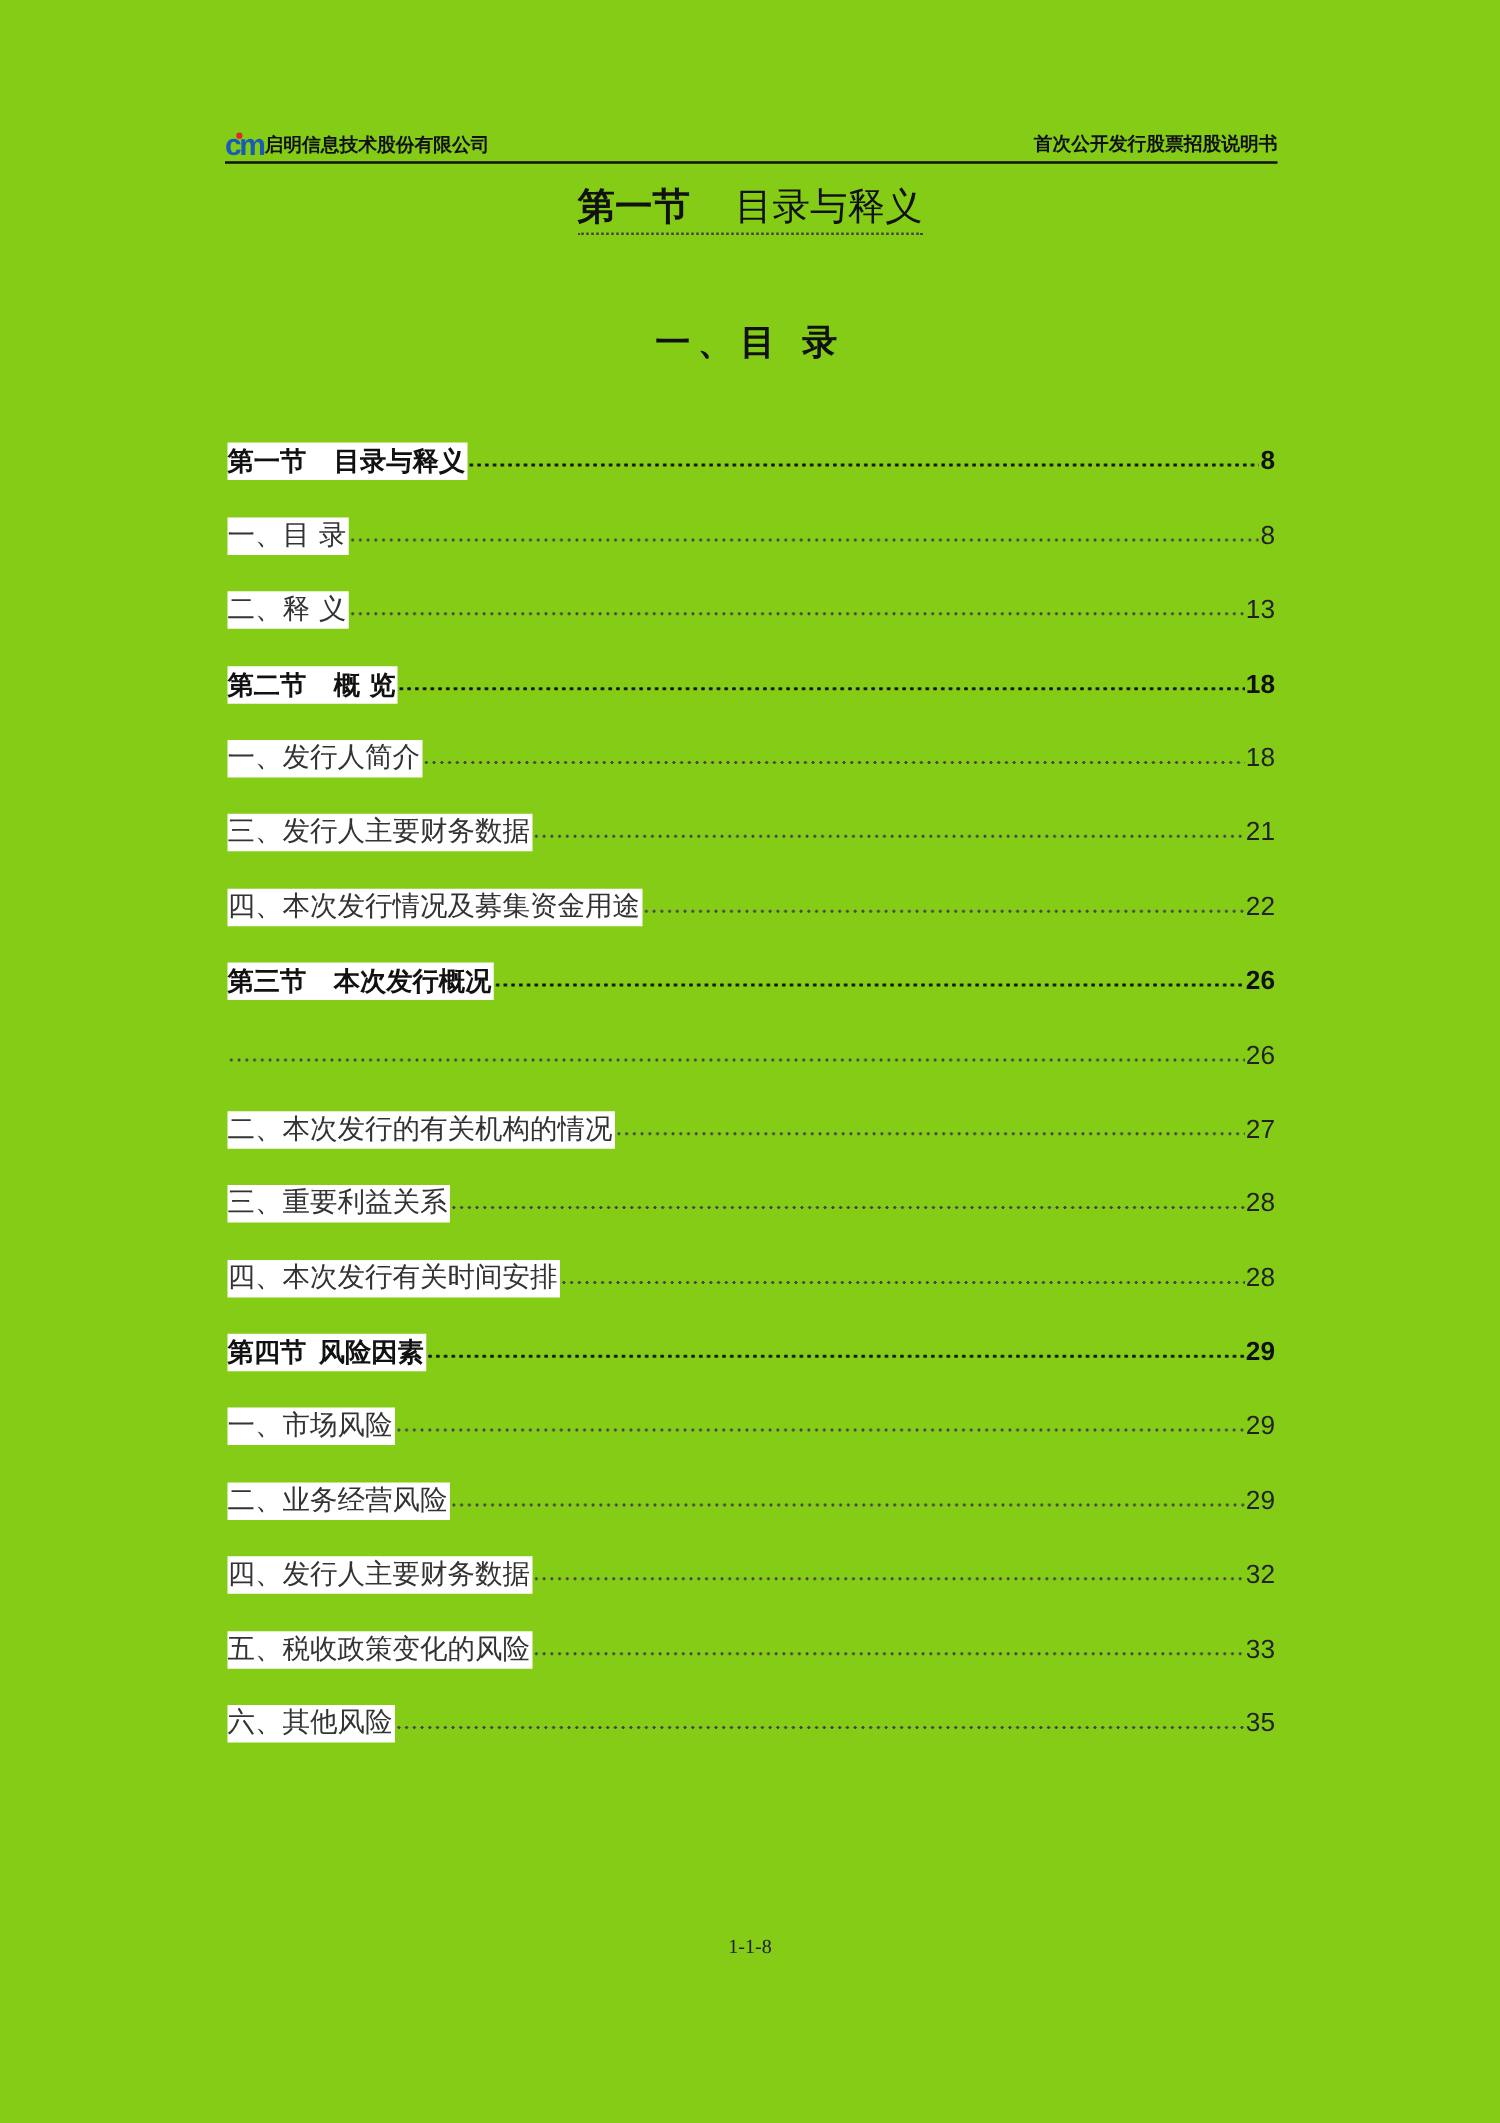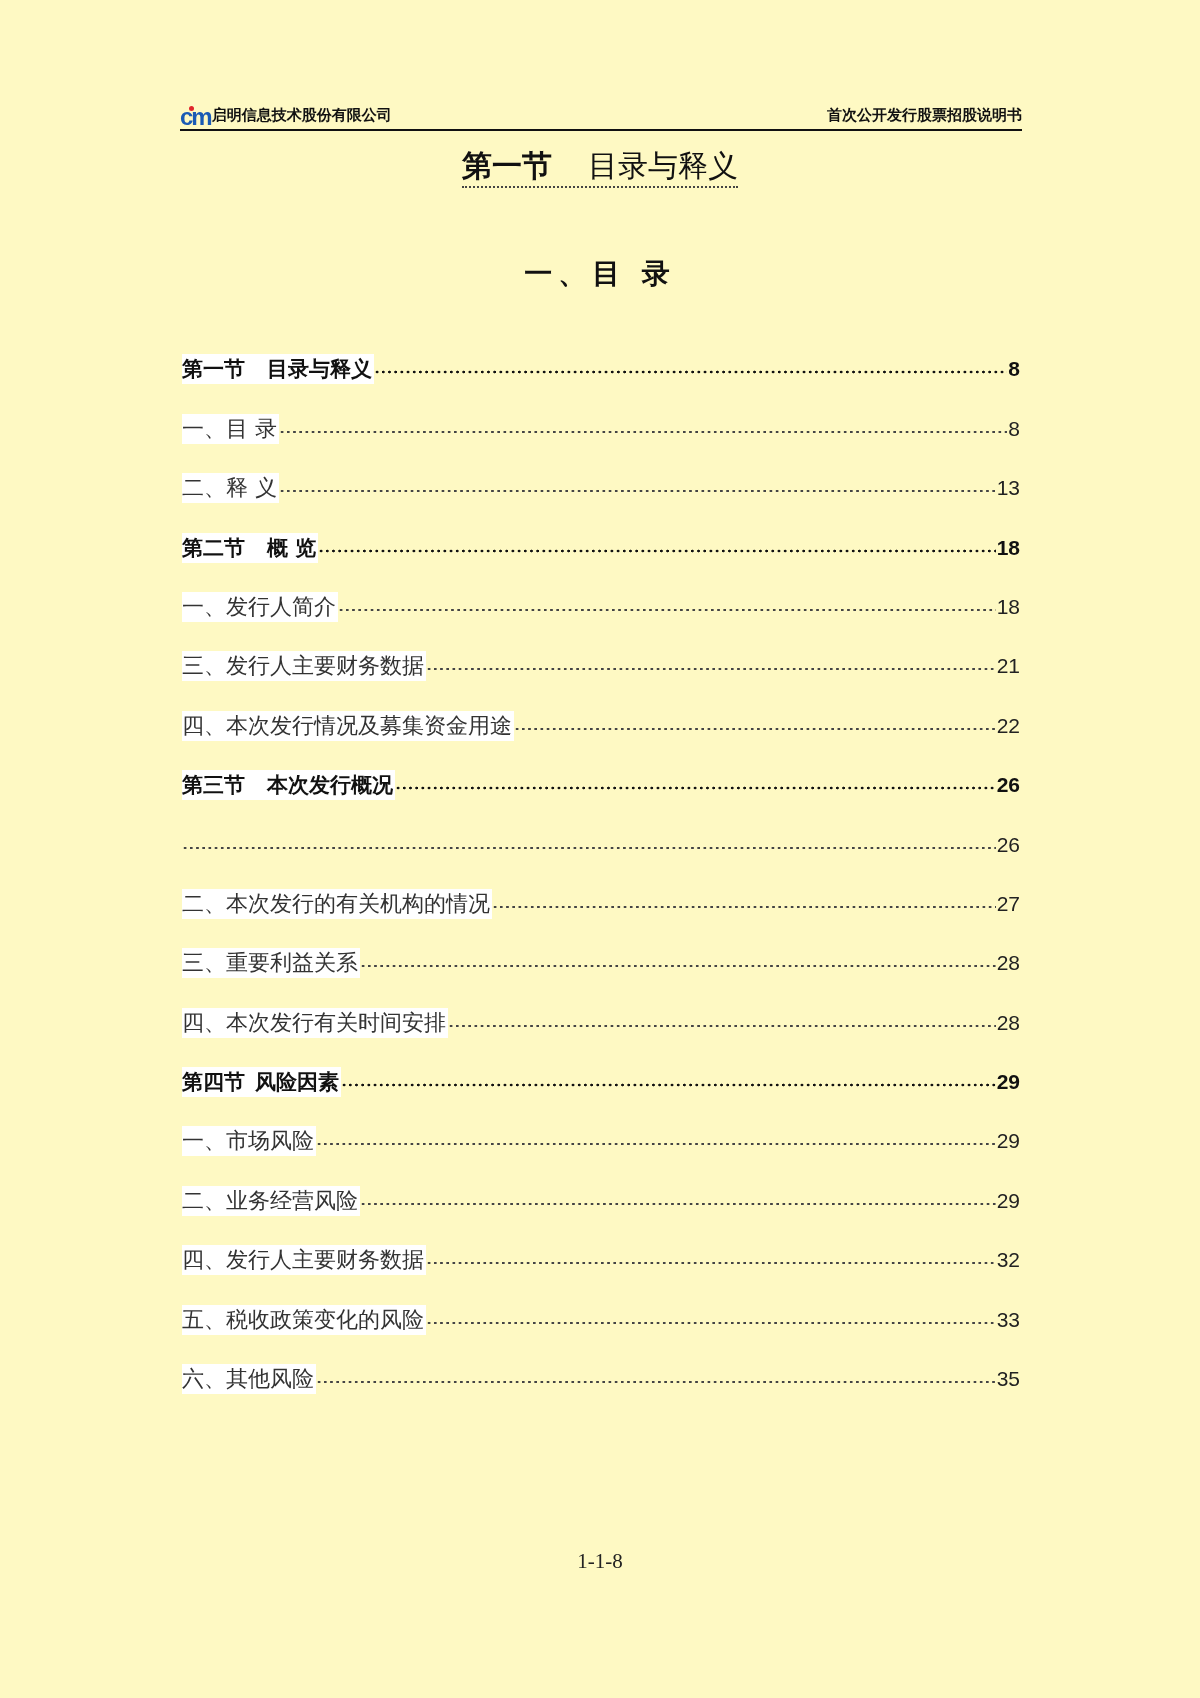--- a/index.html
+++ b/index.html
@@ -13,21 +13,21 @@
       position: relative;
       overflow: hidden;
       font-family: "DejaVu Serif", "Liberation Serif", serif;
       color: #222;
     }
     .page {
       position: absolute;
       left: 0; top: 0;
       width: 1200px;
       height: 1698px;
-      background: #fef9c3;
+      background: #84cc16;
     }
     
     .header {
       position: absolute;
       left: 180px;
       top: 103px;
       width: 842px;
       height: 26px;
       border-bottom: 2px solid #111;
     }
@@ -57,21 +57,21 @@
     .logo-dot {
       position: absolute;
       left: 9px;
       top: 1px;
       width: 5px;
       height: 5px;
       border-radius: 50%;
       background: #e0262b;
     }
     .header-company {
-      font-family: Liberation Mono, monospace;
+      font-family: Liberation Sans, sans-serif;
       font-weight: bold;
       font-size: 15px;
       color: #111;
       line-height: 20px;
     }
     .header-right {
       position: absolute;
       right: 0;
       top: 2px;
       font-family: "DejaVu Sans", sans-serif;
@@ -182,21 +182,21 @@
     .gap { display: inline-block; width: 22px; }
 
     
     .footer {
       position: absolute;
       left: 0;
       width: 1200px;
       top: 1549px;
       text-align: center;
       font-family: "Liberation Serif", serif;
-      font-size: 21px;
+      font-size: 16px;
       color: #222;
     }
   </style>
 </head>
 <body>
 
 <div class="page">
 
   <div class="header">
     <div class="header-left">

